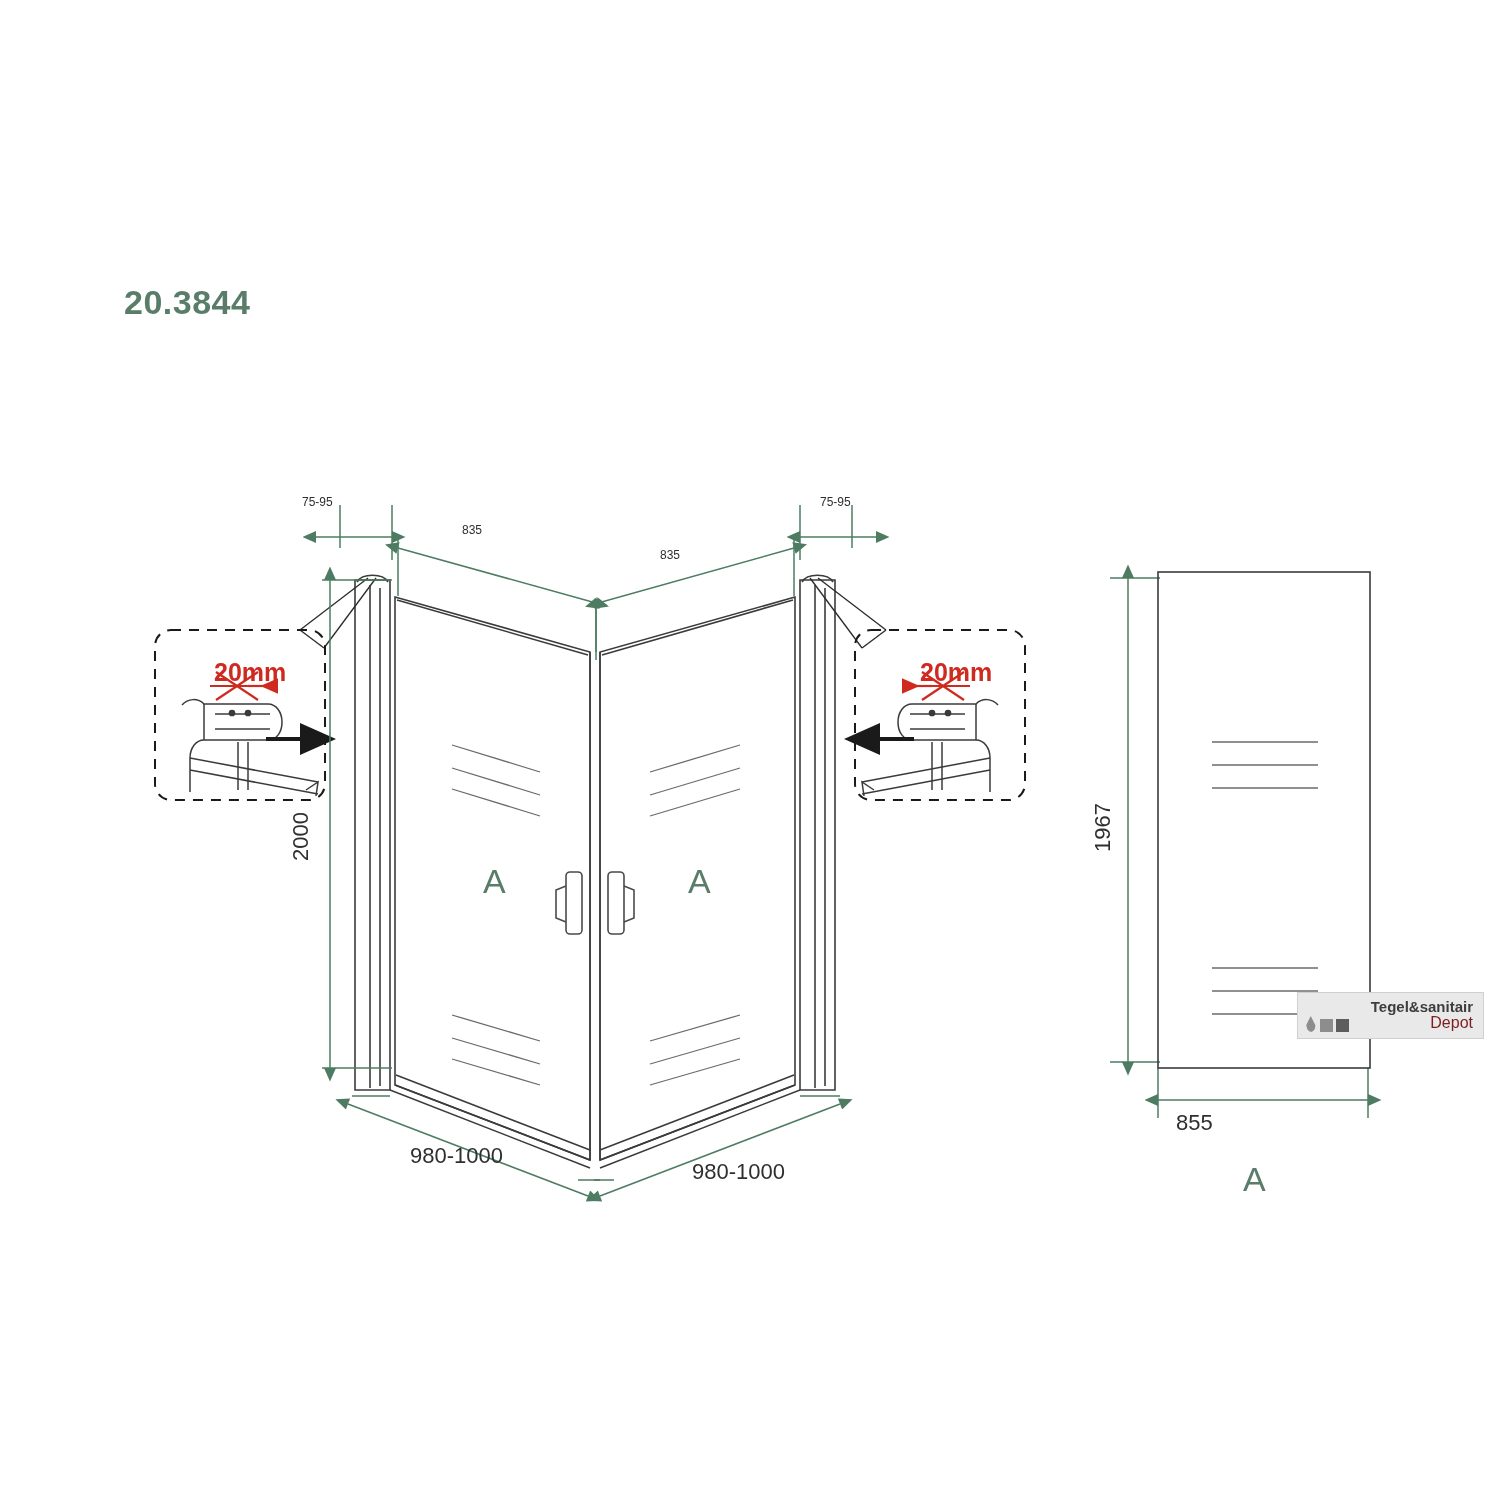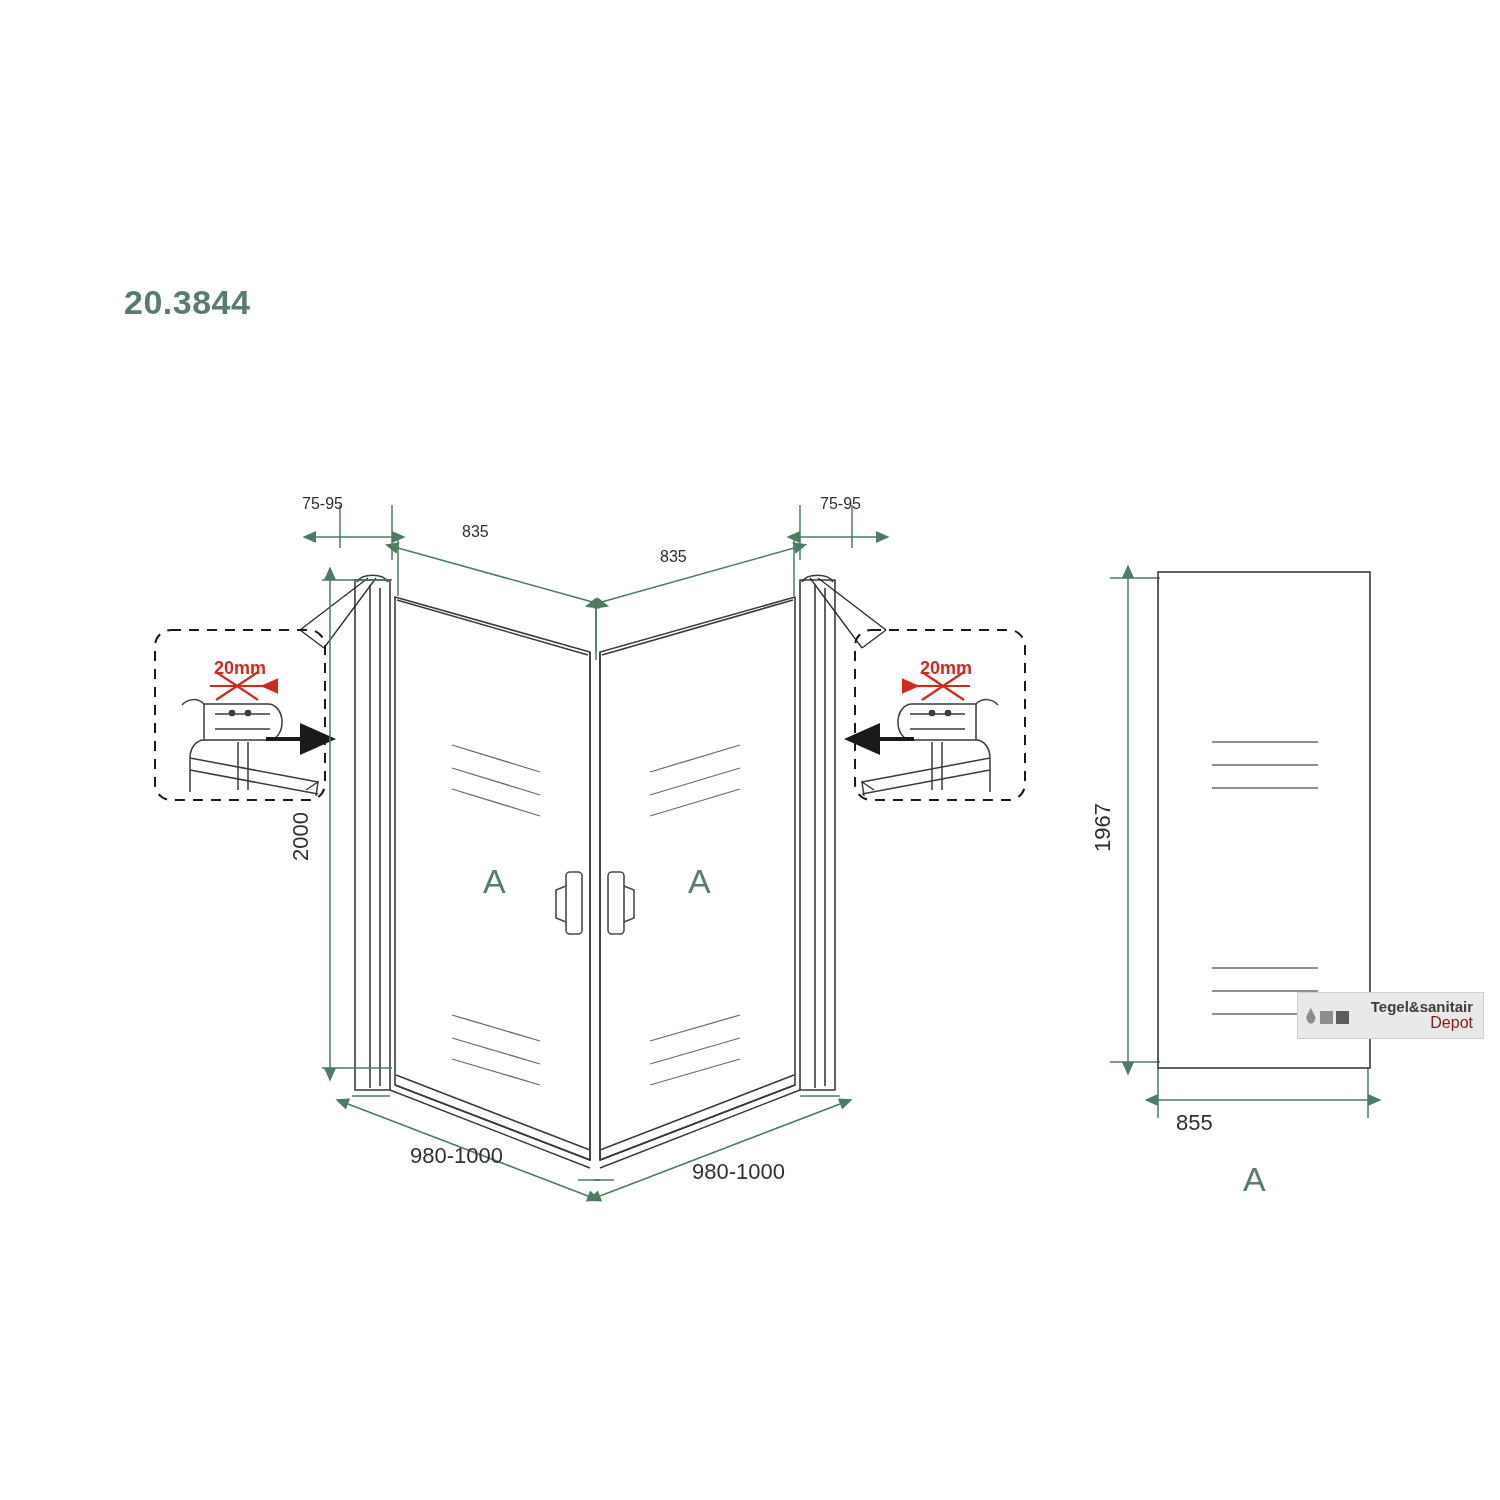--- a/index.html
+++ b/index.html
@@ -14,38 +14,38 @@
   .title-code{
     position:absolute;left:124px;top:283px;
     font-size:34px;font-weight:bold;color:#5a7d6a;letter-spacing:0.5px;
   }
   .title-dim{
     position:absolute;left:350px;top:283px;
     font-size:34px;font-weight:bold;color:#3a3a3a;letter-spacing:0.5px;
   }
 
   .dimlabel{
-    position:absolute;font-size:16px;color:#2f2f2f;white-space:nowrap;
+    position:absolute;font-size:12px;color:#2f2f2f;white-space:nowrap;
   }
   .dimlabel.big{font-size:22px;}
   .glassA{
     position:absolute;font-size:34px;color:#5a7d6a;font-weight:normal;
   }
   .mm20{
-    position:absolute;font-size:18px;color:#cf2a20;font-weight:bold;
+    position:absolute;font-size:25px;color:#cf2a20;font-weight:bold;
   }
   .vert{
     transform:rotate(-90deg);transform-origin:left top;
   }
 
   svg{position:absolute;left:0;top:0;width:1500px;height:1500px;}
 
   .footer{
     position:absolute;right:16px;bottom:14px;
-    display:flex;align-items:center;
+    display:flex;align-items:flex-end;
     background:#e9e9e9;border:1px solid #d0d0d0;
     padding:6px 10px 6px 8px;
     gap:11px;
   }
   .footer .logo-marks{display:flex;align-items:flex-end;margin-right:8px;}
   .footer .logo-marks .drop{
     width:10px;height:16px;background:#8d8d8d;
     border-radius:0 0 50% 50% / 0 0 60% 60%;
     clip-path:polygon(50% 0,100% 62%,85% 100%,15% 100%,0 62%);
     margin-right:4px;

